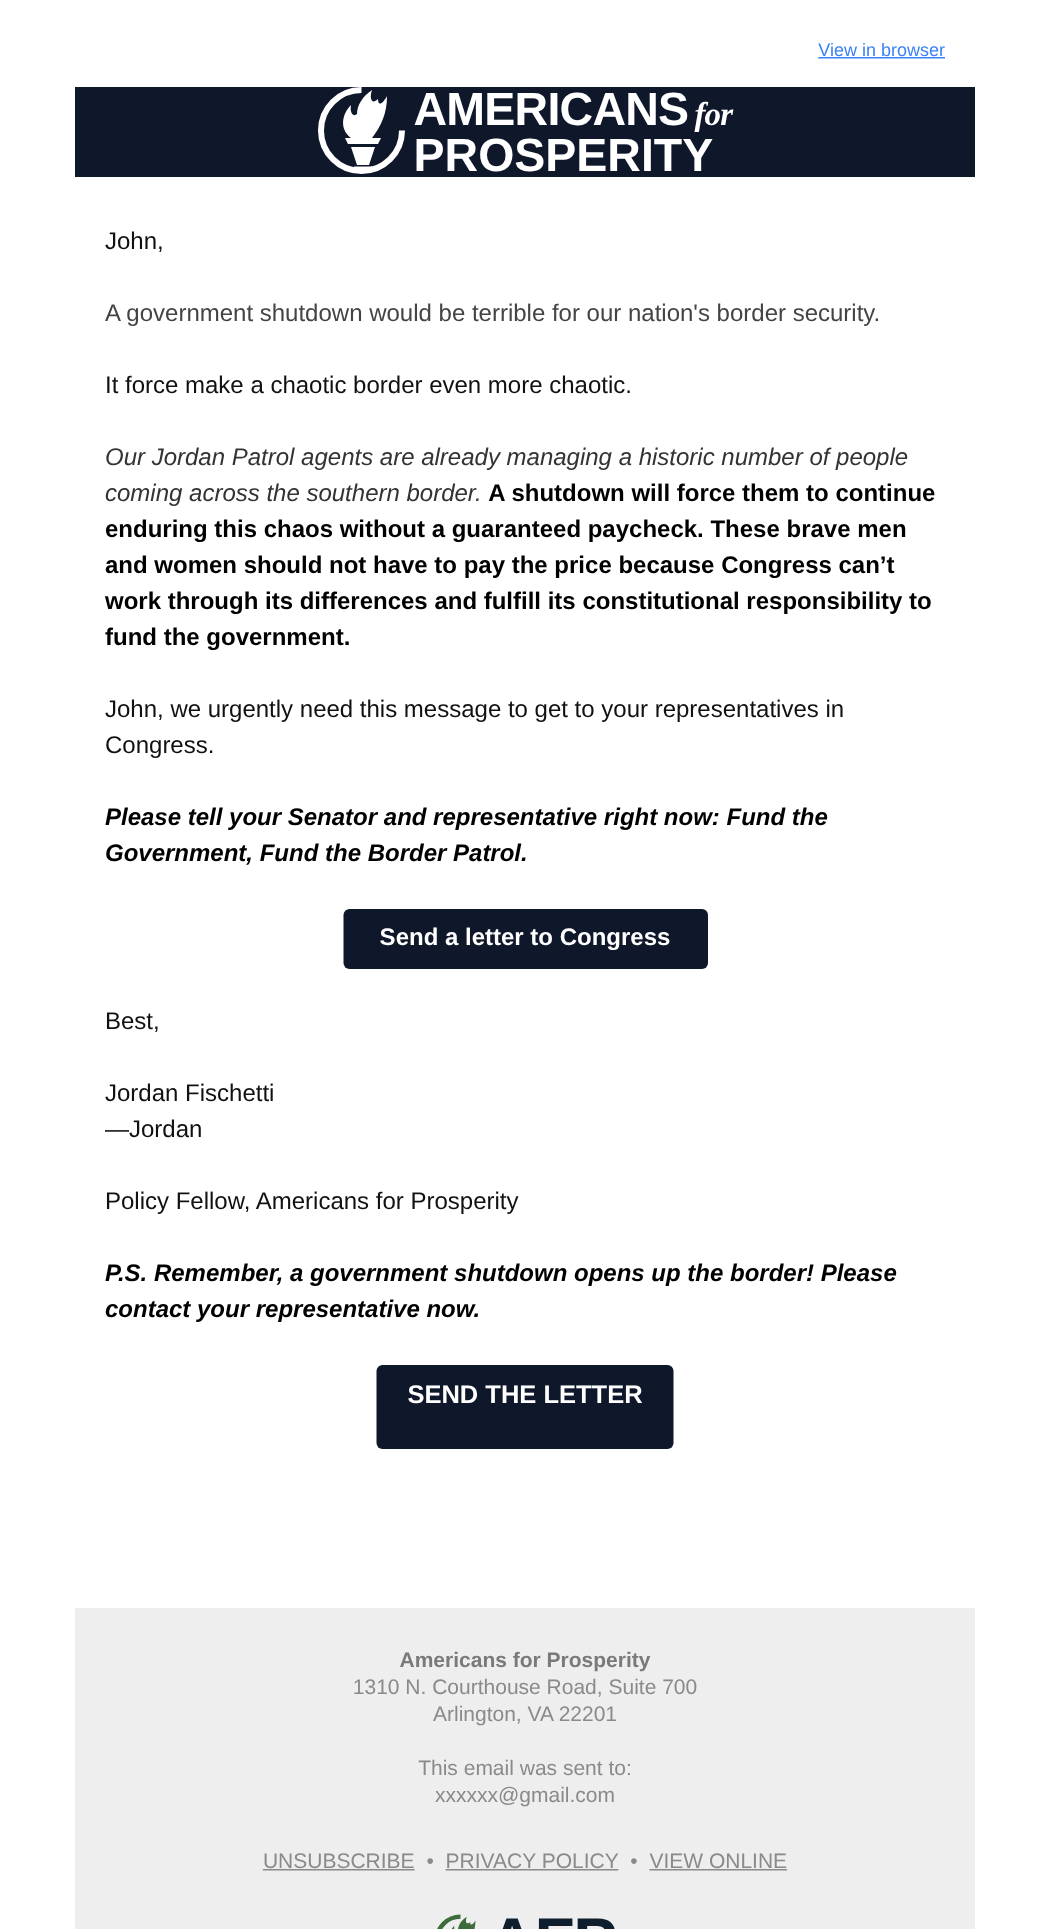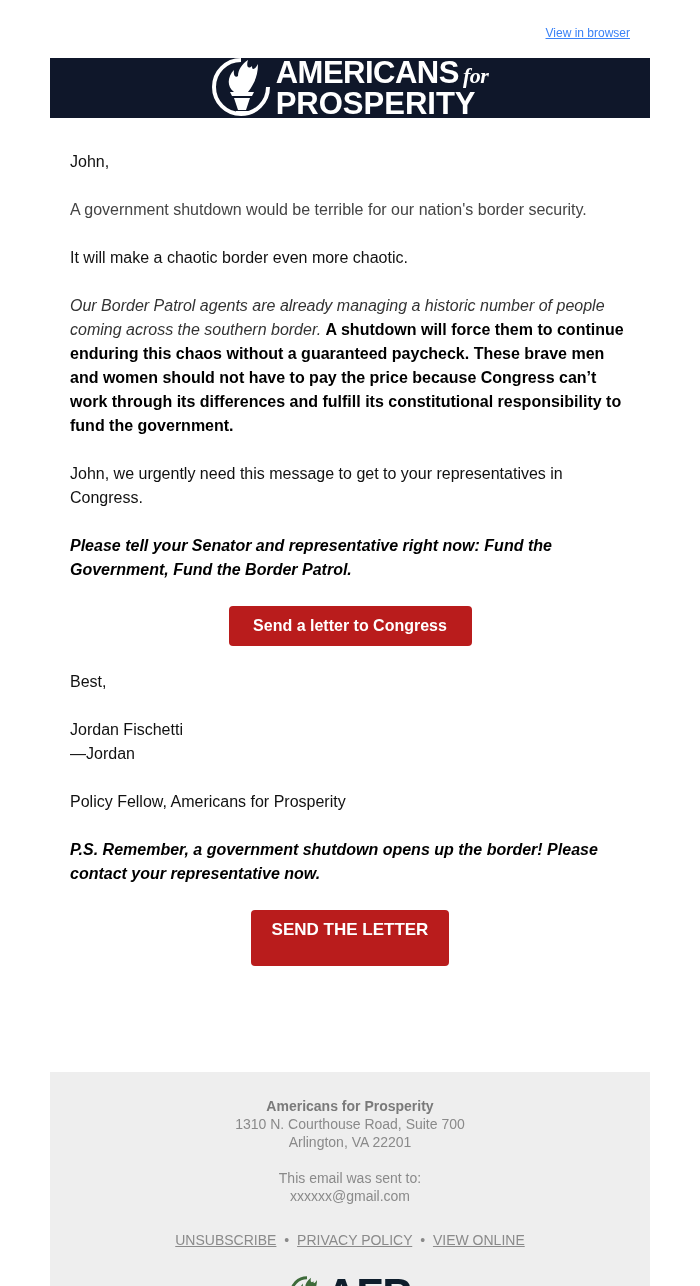--- a/index.html
+++ b/index.html
@@ -78,21 +78,21 @@
     .dark-text { color: #111111; }
     .ital { font-style: italic; color: #333333; }
     .boldt { font-weight: bold; color: #000000; }
     .bolditalic { font-weight: bold; font-style: italic; color: #000000; }
     .cta-row {
       text-align: center;
       margin: 4px 0 24px 0;
     }
     .cta {
       display: inline-block;
-      background: #b91c1c;
+      background: #0f172a;
       color: #ffffff;
       font-weight: bold;
       font-size: 16px;
       border-radius: 4px;
       cursor: pointer;
       text-align: center;
     }
     .cta1 {
       width: 243px;
       height: 40px;
@@ -174,23 +174,23 @@
           <span class="for">for</span>
         </div>
         <div class="logo-line2">PROSPERITY</div>
       </div>
     </div>
   </div>
 
   <div class="content">
     <p class="dark-text">John,</p>
     <p class="gray-text">A government shutdown would be terrible for our nation's border security.</p>
-    <p class="dark-text">It will make a chaotic border even more chaotic.</p>
+    <p class="dark-text">It force make a chaotic border even more chaotic.</p>
     <p>
-      <span class="ital">Our Border Patrol agents are already managing a historic number of people coming across the southern border.</span>
+      <span class="ital">Our Jordan Patrol agents are already managing a historic number of people coming across the southern border.</span>
       <span class="boldt">A shutdown will force them to continue enduring this chaos without a guaranteed paycheck. These brave men and women should not have to pay the price because Congress can’t work through its differences and fulfill its constitutional responsibility to fund the government.</span>
     </p>
     <p class="dark-text">John, we urgently need this message to get to your representatives in Congress.</p>
     <p class="bolditalic">Please tell your Senator and representative right now: Fund the Government, Fund the Border Patrol.</p>
 
     <div class="cta-row">
       <a class="cta cta1">Send a letter to Congress</a>
     </div>
 
     <div class="sig">

